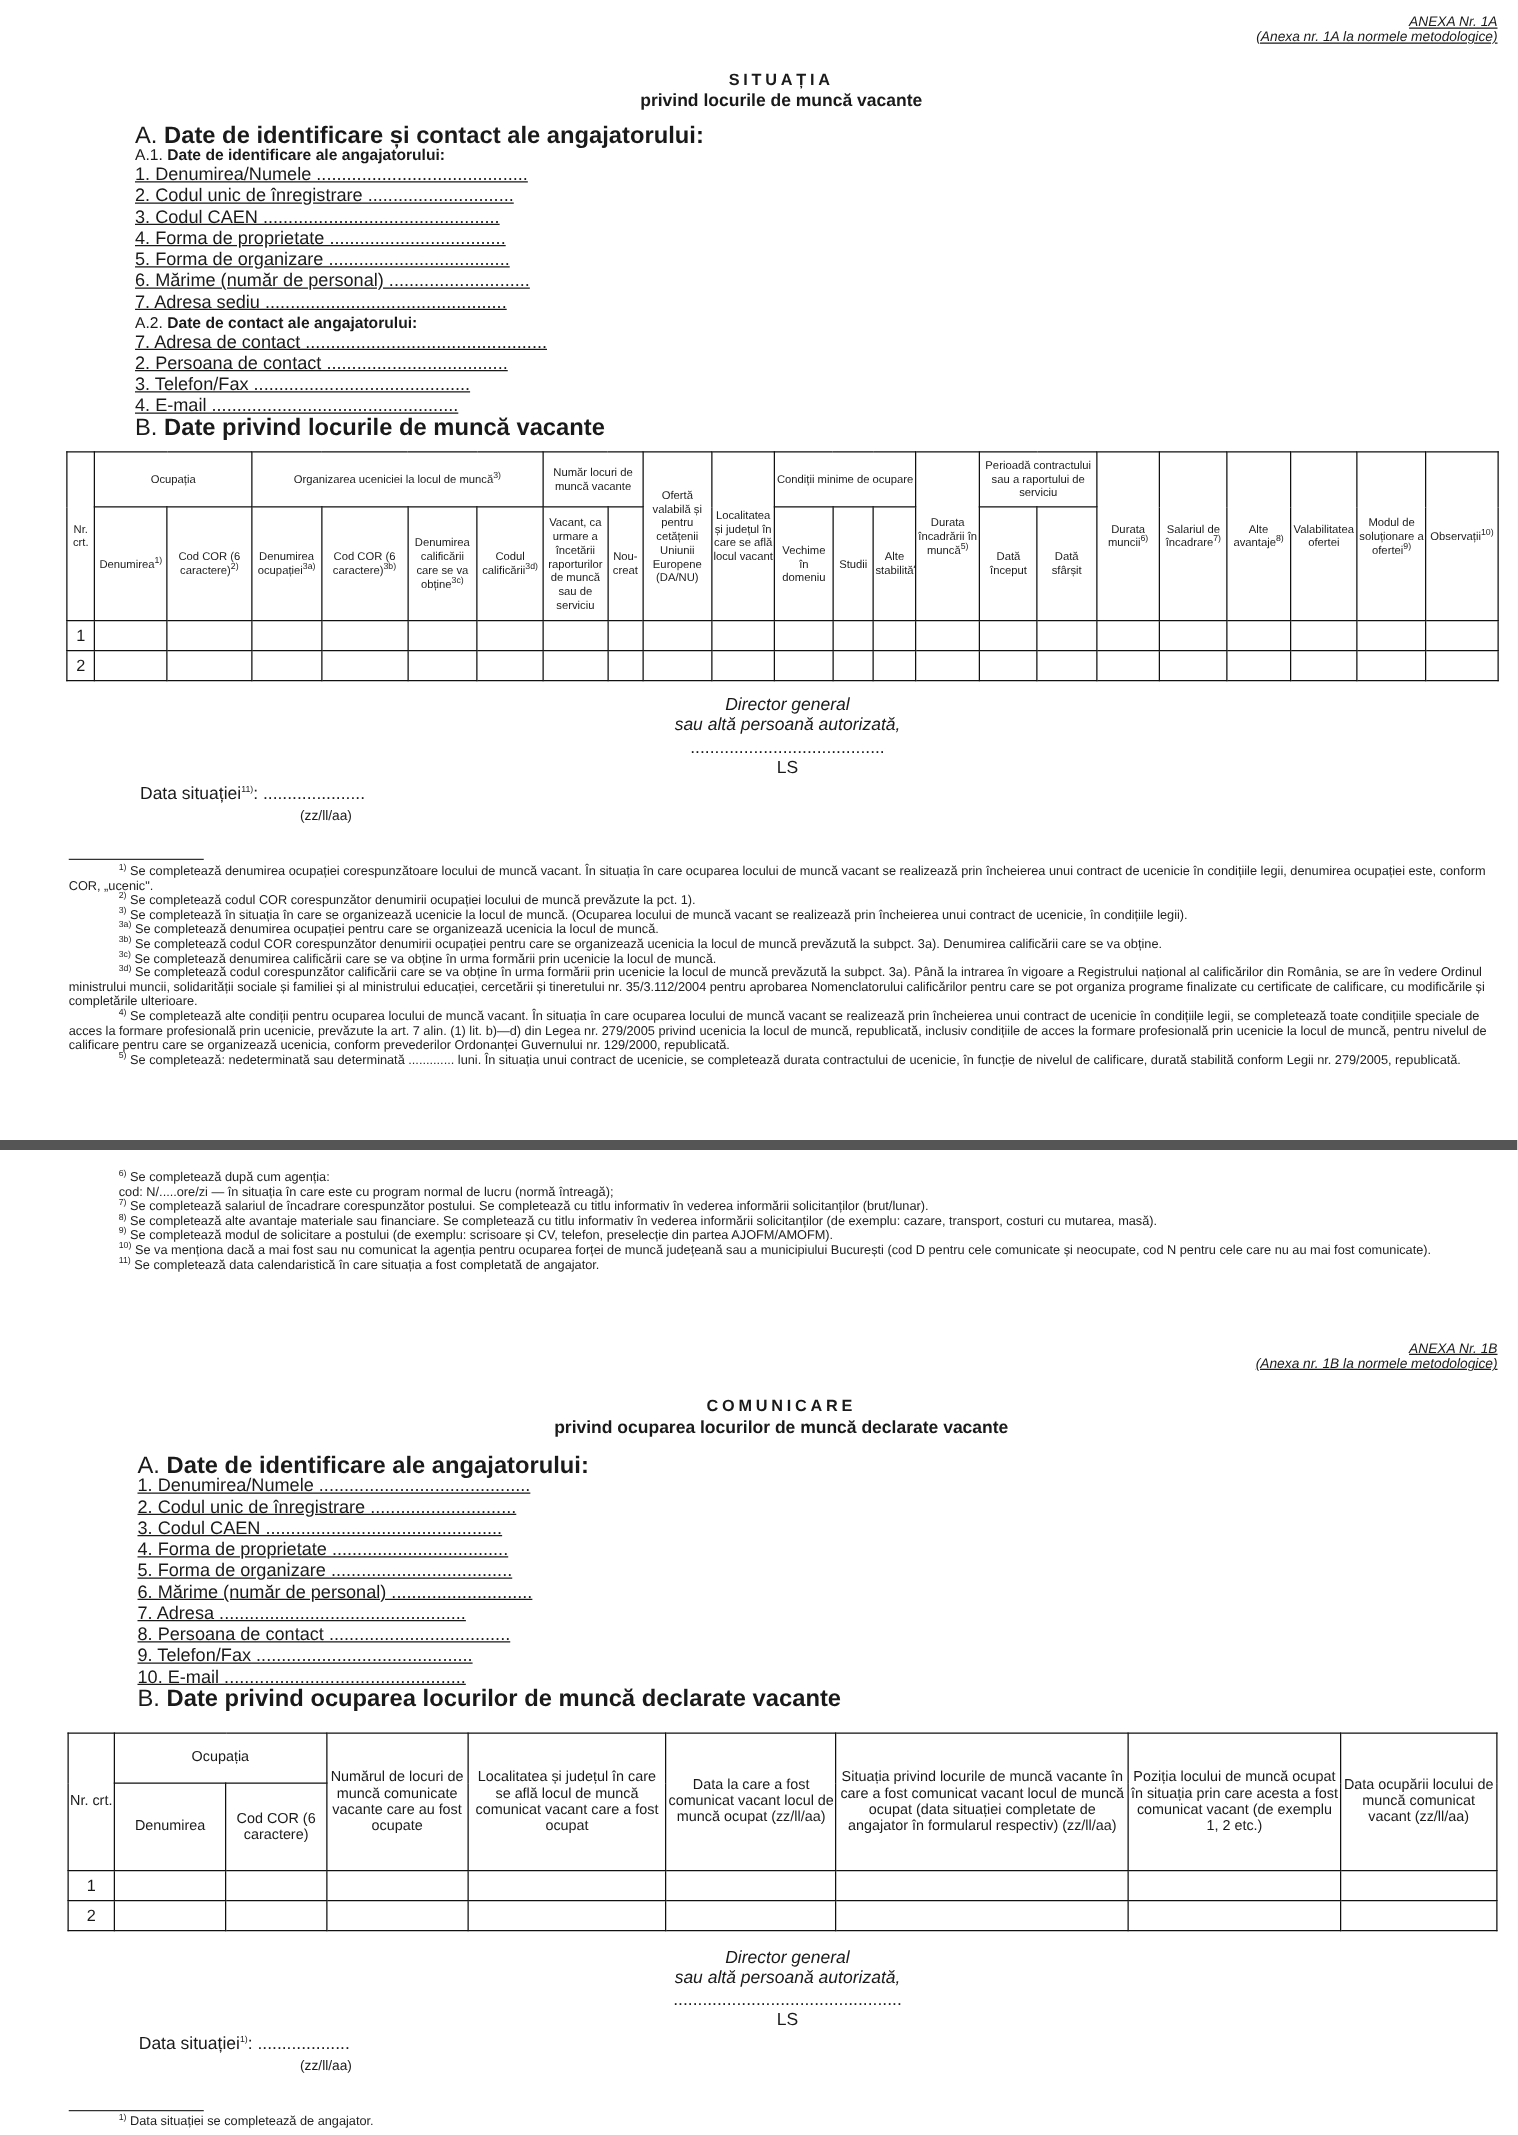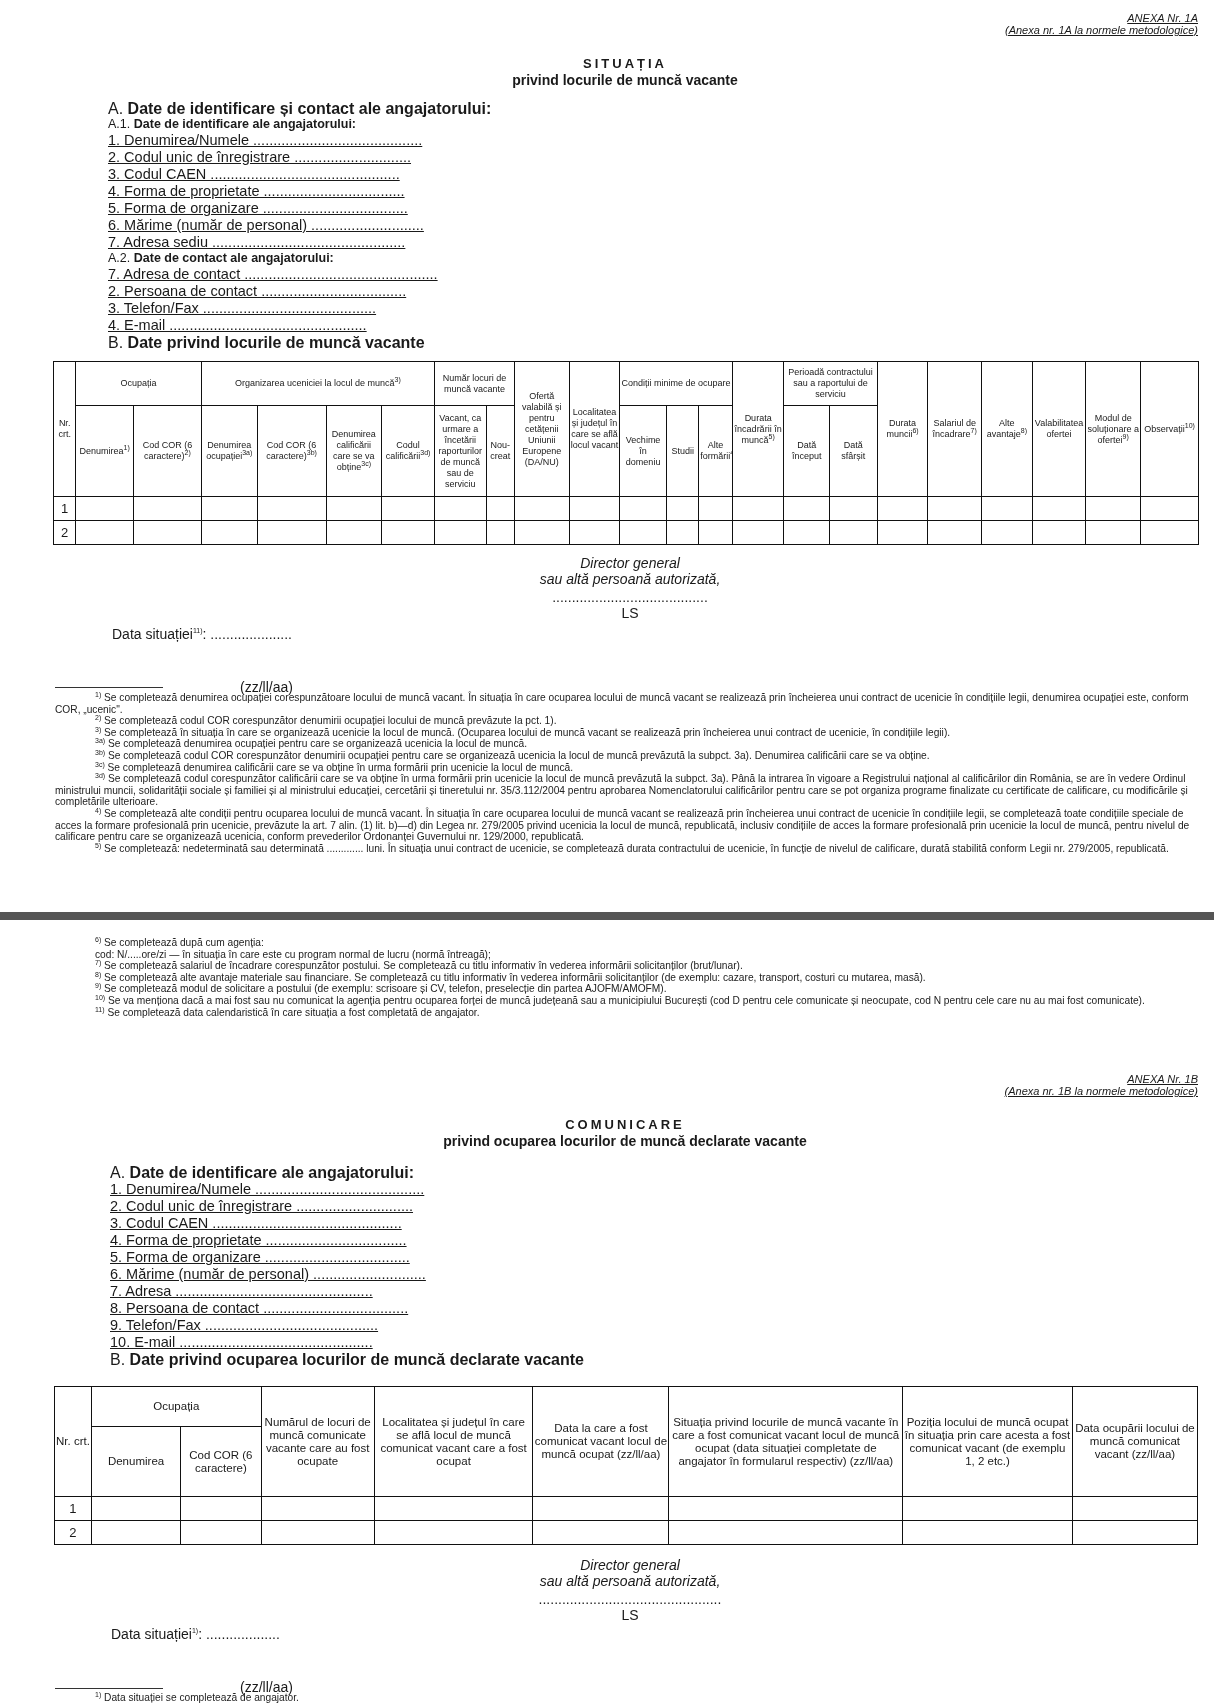--- a/index.html
+++ b/index.html
@@ -3,34 +3,34 @@
 <meta charset="utf-8">
 <style>
   html, body { margin: 0; padding: 0; background: #ffffff; }
   body { width: 1214px; height: 1708px; position: relative; overflow: hidden;
          font-family: "Liberation Sans", sans-serif; color: #1a1a1a; }
   .abs { position: absolute; }
   .annex { right: 16px; text-align: right; font-style: italic; text-decoration: underline; font-size: 11px; line-height: 12px; }
   .title { left: 0; width: 1250px; text-align: center; font-weight: bold; letter-spacing: 3px; font-size: 13px; }
   .subtitle { left: 0; width: 1250px; text-align: center; font-weight: bold; font-size: 14px; }
   .section { font-size: 14.5px; line-height: 17px; }
-  .section .hd { font-size: 16px; }
+  .section .hd { font-size: 19px; }
   .section .hd b { font-weight: bold; }
   .section .sub { font-size: 12.5px; line-height: 15px; }
   .section .line { white-space: nowrap; text-decoration: underline; }
   table.grid { border-collapse: collapse; position: absolute; table-layout: fixed; }
   table.grid td { border: 1.3px solid #111; text-align: center; vertical-align: middle; padding: 0 1px; overflow: hidden; }
   table.t1 td { font-size: 9px; line-height: 11px; }
   table.t2 td { font-size: 11.5px; line-height: 13px; }
   table.grid td.rownum { font-size: 13px; text-align: center; }
   sup { font-size: 7px; vertical-align: super; line-height: 0; }
   .sig { text-align: center; font-size: 14px; line-height: 16px; }
   .sig i { font-style: italic; }
   .date-label { font-size: 14px; }
-  .date-fmt { font-size: 14px; margin-top: 32px; }
+  .date-fmt { font-size: 11px; }
   .fn-rule { height: 1px; background: #333; width: 108px; }
   .fn { font-size: 10.2px; line-height: 11.6px; color: #222; }
   .fn p { margin: 0; text-indent: 40px; }
   .fn p.noind { text-indent: 0; padding-left: 40px; }
   .separator { left: 0; width: 1214px; height: 8px; background: #555; top: 912px; }
 </style>
 </head>
 <body>
 
 <div class="abs annex" style="top:12px;">
@@ -111,21 +111,21 @@
     <td><span>Denumirea</span><sup>1)</sup></td>
     <td><span>Cod COR (6 caractere)</span><sup>2)</sup></td>
     <td><span>Denumirea ocupației</span><sup>3a)</sup></td>
     <td><span>Cod COR (6 caractere)</span><sup>3b)</sup></td>
     <td><span>Denumirea calificării care se va obține</span><sup>3c)</sup></td>
     <td><span>Codul calificării</span><sup>3d)</sup></td>
     <td>Vacant, ca urmare a încetării raporturilor de muncă sau de serviciu</td>
     <td>Nou-creat</td>
     <td>Vechime în domeniu</td>
     <td>Studii</td>
-    <td><span>Alte formării</span><sup>4)</sup></td>
+    <td><span>Alte stabilită</span><sup>4)</sup></td>
     <td>Dată început</td>
     <td>Dată sfârșit</td>
   </tr>
   </tbody>
     <tbody id="t1-body">
       <tr style="height: 24px;">
         <td class="rownum">1</td>
         <td></td>
         <td></td>
         <td></td>

